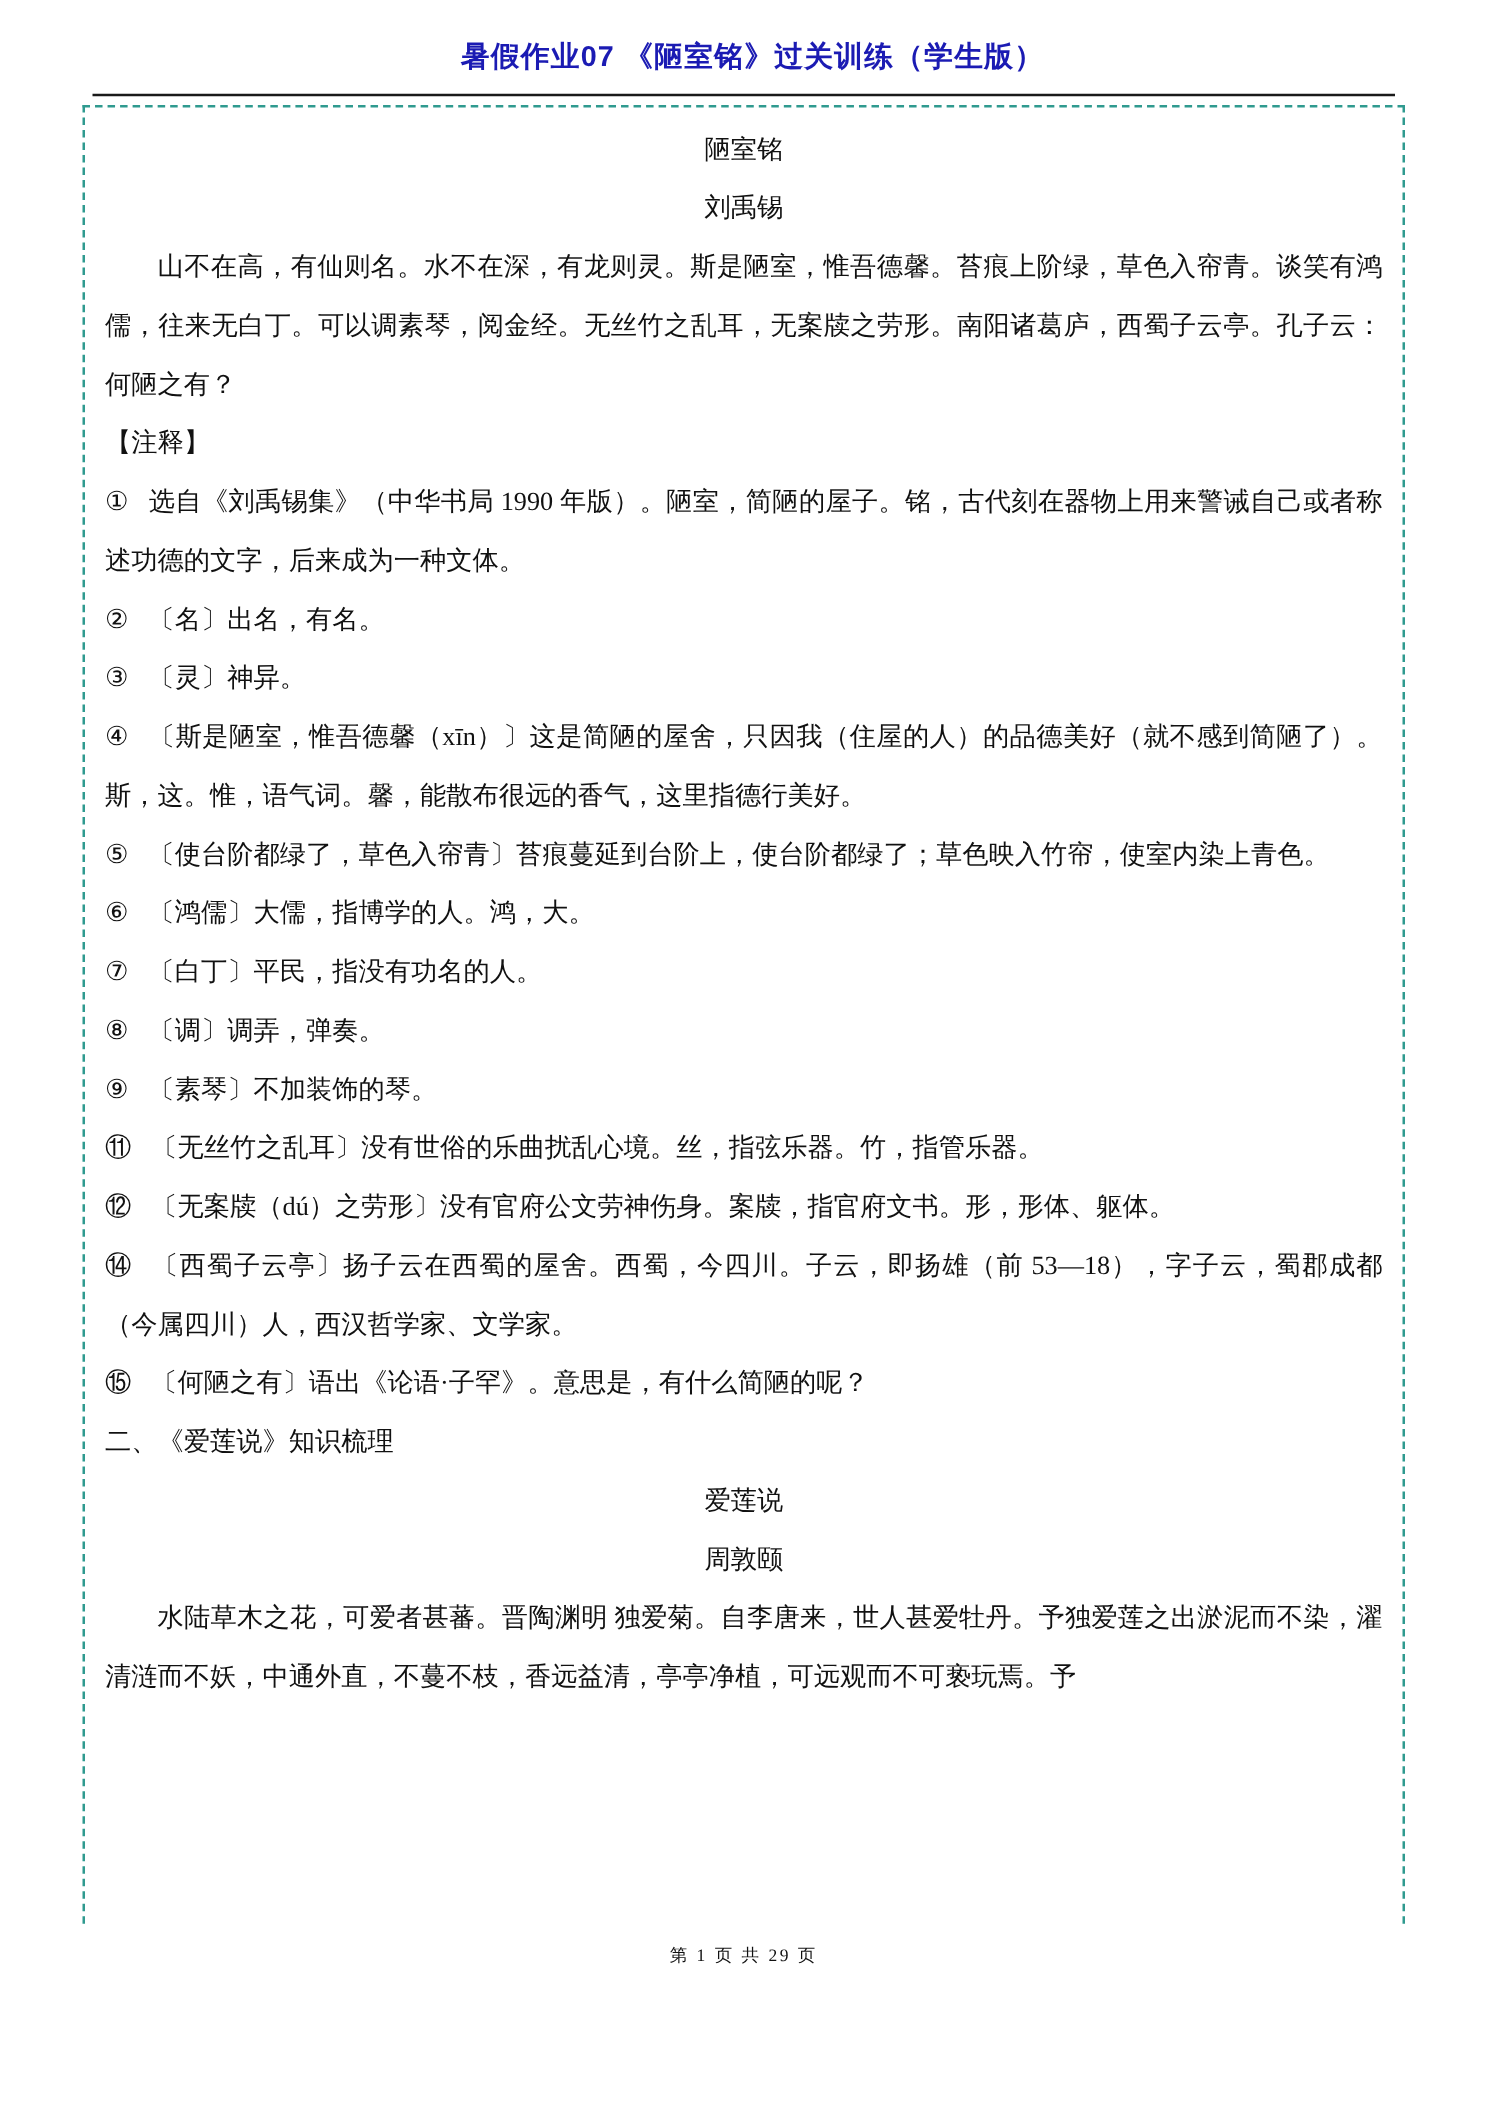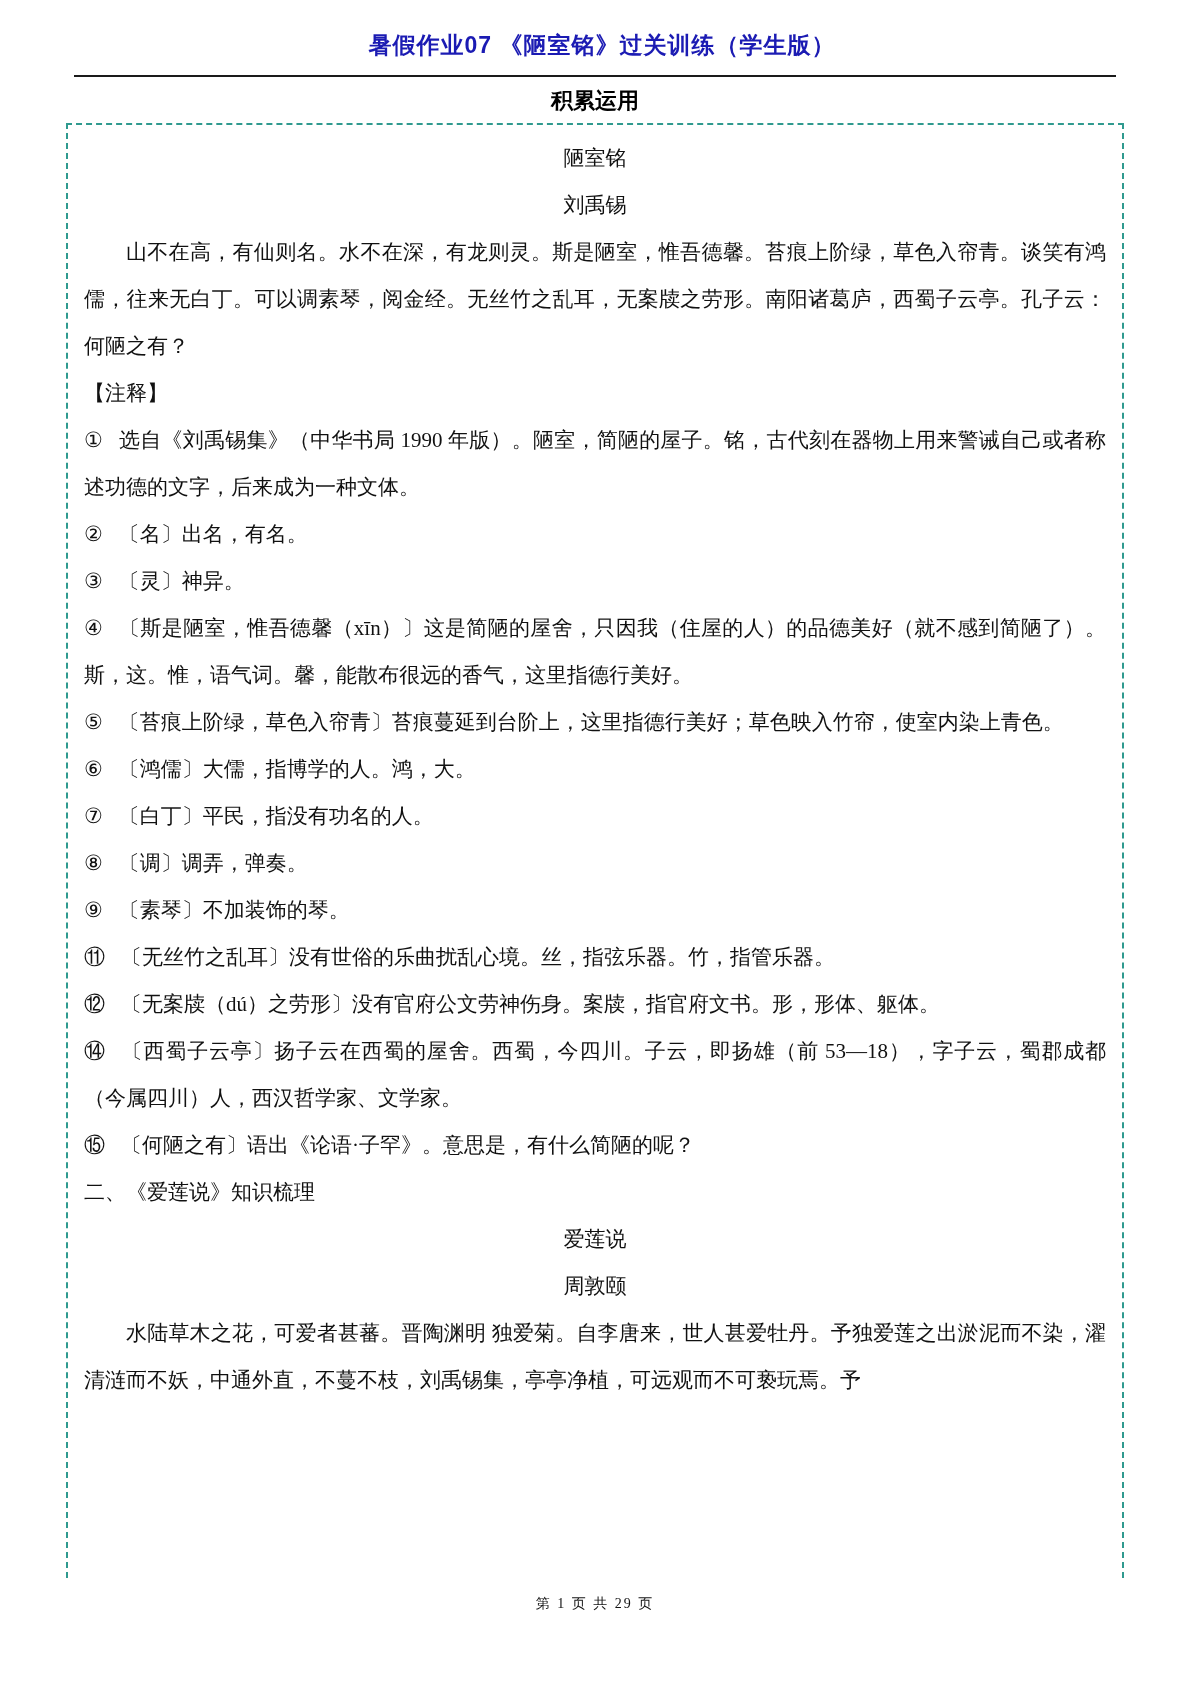--- a/index.html
+++ b/index.html
@@ -63,50 +63,49 @@
 </style>
 </head>
 <body>
 
 <div>
 
   <div class="doc-title">暑假作业07 《陋室铭》过关训练（学生版）</div>
 
   <hr class="title-divider">
 
-  <div class="section-heading">积累运用</div>
 
   <div class="content-box">
 
 
     <p class="line-center">陋室铭</p>
     <p class="line-center">刘禹锡</p>
 
     <p class="para-indent">山不在高，有仙则名。水不在深，有龙则灵。斯是陋室，惟吾德馨。苔痕上阶绿，草色入帘青。谈笑有鸿儒，往来无白丁。可以调素琴，阅金经。无丝竹之乱耳，无案牍之劳形。南阳诸葛庐，西蜀子云亭。孔子云：何陋之有？</p>
 
     <p class="line-left">【注释】</p>
 
     <p class="note"><span class="note-num">①</span><span>选自《刘禹锡集》（中华书局 1990 年版）。陋室，简陋的屋子。铭，古代刻在器物上用来警诫自己或者称述功德的文字，后来成为一种文体。</span></p>
     <p class="note"><span class="note-num">②</span><span>〔名〕出名，有名。</span></p>
     <p class="note"><span class="note-num">③</span><span>〔灵〕神异。</span></p>
     <p class="note"><span class="note-num">④</span><span>〔斯是陋室，惟吾德馨（xīn）〕这是简陋的屋舍，只因我（住屋的人）的品德美好（就不感到简陋了）。斯，这。惟，语气词。馨，能散布很远的香气，这里指德行美好。</span></p>
-    <p class="note"><span class="note-num">⑤</span><span>〔苔痕上阶绿，草色入帘青〕苔痕蔓延到台阶上，这里指德行美好；草色映入竹帘，使室内染上青色。</span></p>
+    <p class="note"><span class="note-num">⑤</span><span>〔使台阶都绿了，草色入帘青〕苔痕蔓延到台阶上，使台阶都绿了；草色映入竹帘，使室内染上青色。</span></p>
     <p class="note"><span class="note-num">⑥</span><span>〔鸿儒〕大儒，指博学的人。鸿，大。</span></p>
     <p class="note"><span class="note-num">⑦</span><span>〔白丁〕平民，指没有功名的人。</span></p>
     <p class="note"><span class="note-num">⑧</span><span>〔调〕调弄，弹奏。</span></p>
     <p class="note"><span class="note-num">⑨</span><span>〔素琴〕不加装饰的琴。</span></p>
     <p class="note"><span class="note-num">⑪</span><span>〔无丝竹之乱耳〕没有世俗的乐曲扰乱心境。丝，指弦乐器。竹，指管乐器。</span></p>
     <p class="note"><span class="note-num">⑫</span><span>〔无案牍（dú）之劳形〕没有官府公文劳神伤身。案牍，指官府文书。形，形体、躯体。</span></p>
     <p class="note"><span class="note-num">⑭</span><span>〔西蜀子云亭〕扬子云在西蜀的屋舍。西蜀，今四川。子云，即扬雄（前 53—18），字子云，蜀郡成都（今属四川）人，西汉哲学家、文学家。</span></p>
     <p class="note"><span class="note-num">⑮</span><span>〔何陋之有〕语出《论语·子罕》。意思是，有什么简陋的呢？</span></p>
 
     <p class="line-left">二、《爱莲说》知识梳理</p>
 
     <p class="line-center">爱莲说</p>
     <p class="line-center">周敦颐</p>
 
-    <p class="para-indent">水陆草木之花，可爱者甚蕃。晋陶渊明 独爱菊。自李唐来，世人甚爱牡丹。予独爱莲之出淤泥而不染，濯清涟而不妖，中通外直，不蔓不枝，刘禹锡集，亭亭净植，可远观而不可亵玩焉。予</p>
+    <p class="para-indent">水陆草木之花，可爱者甚蕃。晋陶渊明 独爱菊。自李唐来，世人甚爱牡丹。予独爱莲之出淤泥而不染，濯清涟而不妖，中通外直，不蔓不枝，香远益清，亭亭净植，可远观而不可亵玩焉。予</p>
 
   </div>
 
   <div class="page-footer">第 1 页 共 29 页</div>
 
 </div>
 
 </body></html>

